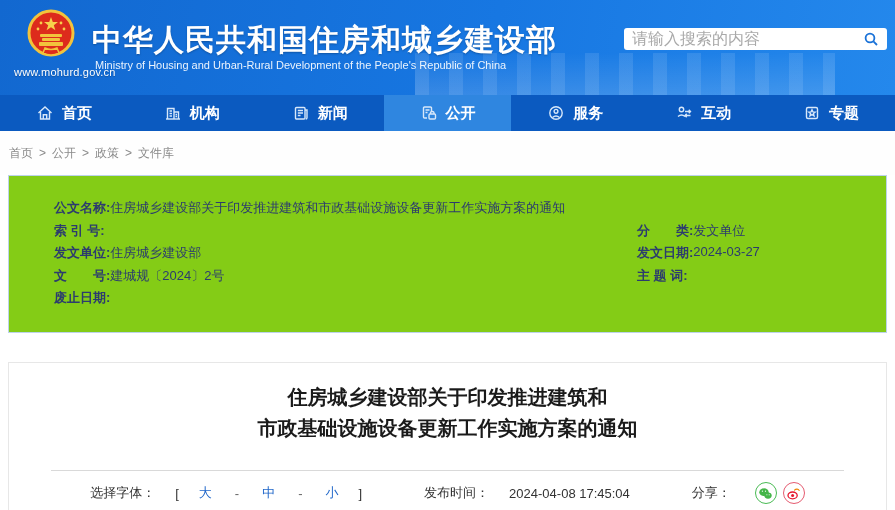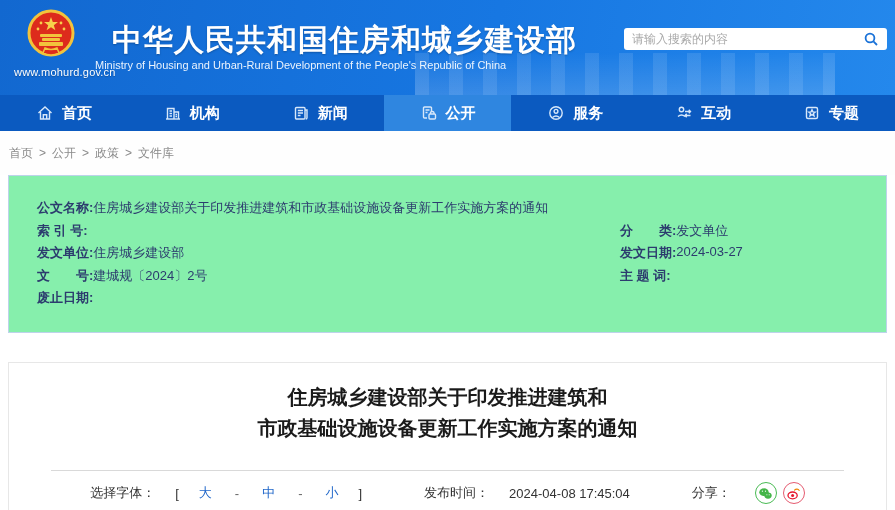--- a/index.html
+++ b/index.html
@@ -11,44 +11,44 @@
     background:linear-gradient(100deg,#1268d0 0%,#1777e2 55%,#2488ec 100%); }
   .header::after { content:""; position:absolute; right:60px; bottom:0; width:420px; height:42px;
     background:
       repeating-linear-gradient(90deg, rgba(255,255,255,.10) 0 14px, rgba(255,255,255,0) 14px 34px),
       linear-gradient(to top, rgba(255,255,255,.14), rgba(255,255,255,0));
     pointer-events:none; }
   .emblem { position:absolute; left:27px; top:9px; }
   .site-url { position:absolute; left:14px; top:66px; color:#fff; font-size:11px; font-weight:normal;
     letter-spacing:.2px; text-shadow:0 1px 1px rgba(0,0,0,.25); }
   .site-title { position:absolute; left:92px; top:20px; color:#fff; font-size:30px; font-weight:bold;
-    letter-spacing:1px; text-shadow:0 1px 2px rgba(0,0,0,.25); white-space:nowrap;margin-left:20px; }
+    letter-spacing:1px; text-shadow:0 1px 2px rgba(0,0,0,.25); white-space:nowrap; }
   .site-subtitle { position:absolute; left:95px; top:59px; color:#eaf3fd; font-size:11px; white-space:nowrap; }
   .search-box { position:absolute; right:8px; top:28px; width:263px; height:22px; background:#fff;
     border-radius:3px; display:flex; align-items:center; padding:0 8px; }
-  .search-box input { flex:1; border:none; outline:none; font-size:12px; color:#737373; background:transparent;
+  .search-box input { flex:1; border:none; outline:none; font-size:16px; color:#737373; background:transparent;
     font-family:inherit; }
   .search-box input::placeholder { color:#a9a9a9; }
   .search-btn { width:16px; height:16px; cursor:pointer; display:flex; align-items:center; }
 
   
   .nav { display:flex; height:36px; background:#0b5ac0; box-shadow:0 2px 4px rgba(0,0,0,.15); }
   .nav-item { flex:1; display:flex; align-items:center; justify-content:center; gap:8px;
     color:#fff; font-size:15px; font-weight:bold; cursor:pointer; }
   .nav-item.active { background:#2f86e0; }
   .nav-item svg { display:block; }
 
   
   .breadcrumb { height:44px; display:flex; align-items:center; padding-left:9px;
     font-size:12px; color:#8a8a8a; gap:6px; background:#fefefe; }
   .breadcrumb .crumb { cursor:pointer; }
 
   
-  .meta-card { margin:0 8px; height:158px; background:#86efac; border:1px solid #bdd3ea;
-    padding:21px 0 0 28px; color:#2c3c6e; font-size:13px; }
+  .meta-card { margin:0 8px; height:158px; background:#84cc16; border:1px solid #bdd3ea;
+    padding:21px 0 0 45px; color:#2c3c6e; font-size:13px; }
   .meta-row { display:flex; height:22.5px; align-items:center; }
   .meta-cell-left { width:583px; display:flex; }
   .meta-cell-right { flex:1; display:flex; }
   .meta-label { font-weight:bold; white-space:pre; }
   .meta-value { white-space:pre; }
 
   
   .article-card { margin:29px 8px 0; background:#fff; border:1px solid #e7e7e7; height:200px;
     padding-top:19px; }
   .article-title { text-align:center; font-size:20px; font-weight:bold; color:#1a1a1a; line-height:31px; }

